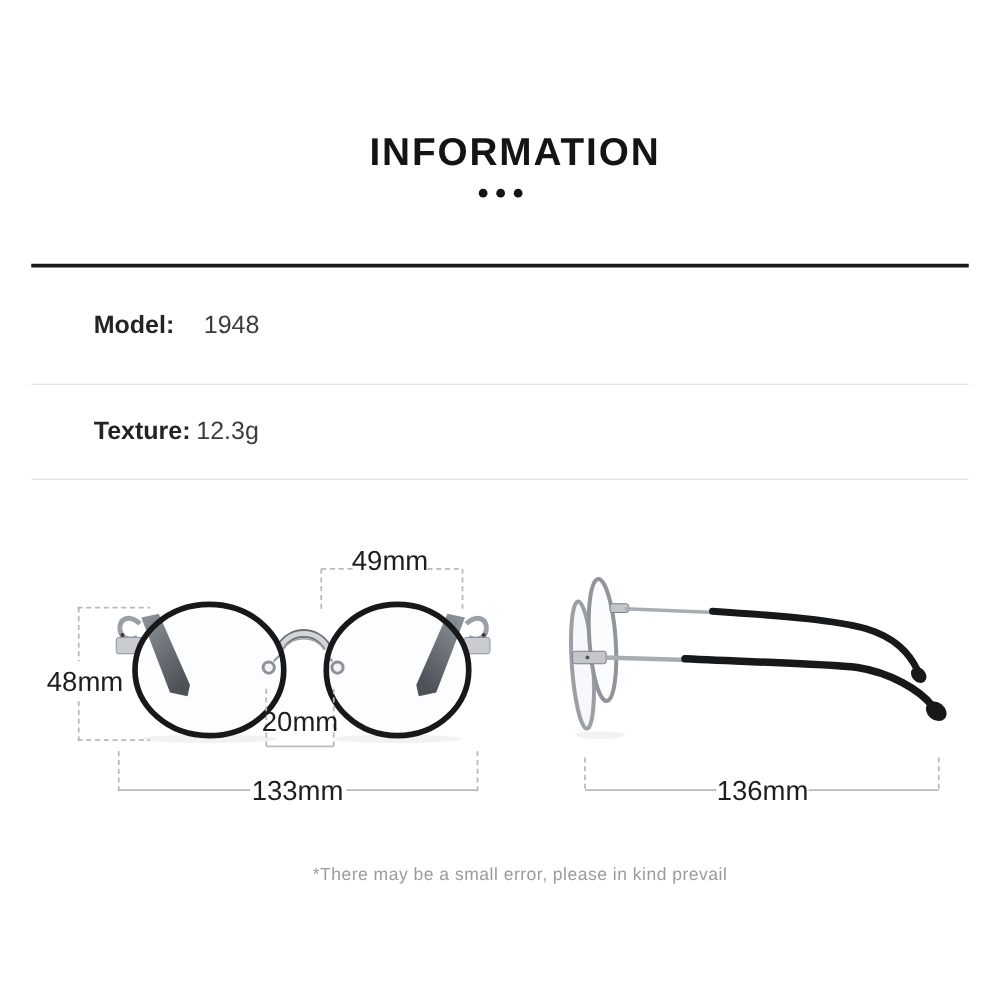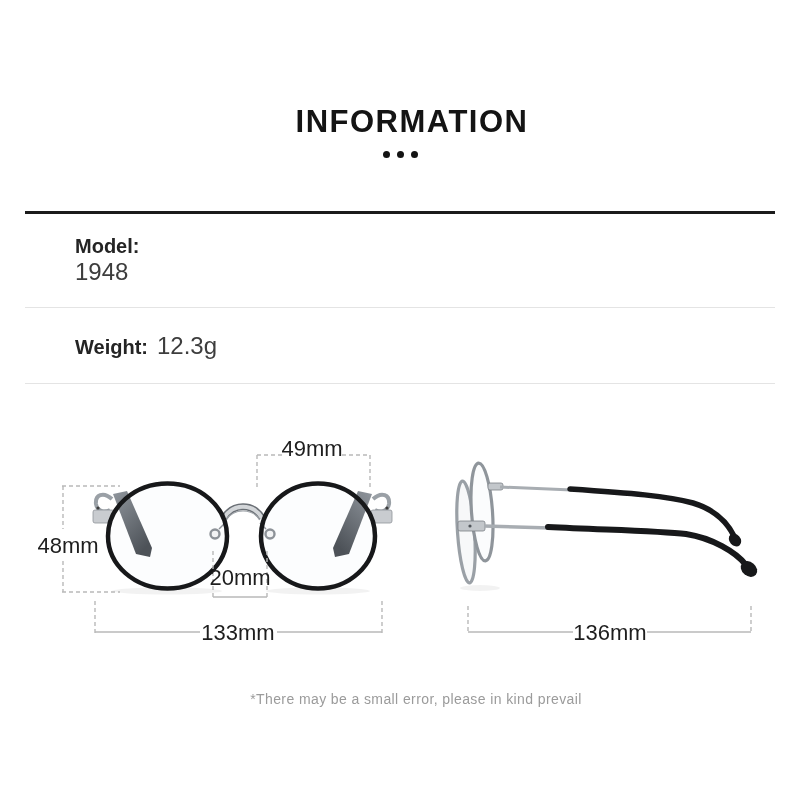--- a/index.html
+++ b/index.html
@@ -13,25 +13,25 @@
     font-size:31px;font-weight:700;letter-spacing:1.5px;color:#141414;
   }
   .dots{position:absolute;top:151px;left:0;width:100%;display:flex;justify-content:center;gap:7px;}
   .dots span{width:7px;height:7px;border-radius:50%;background:#141414;display:block;}
   
   .spec-table{position:absolute;top:211px;left:25px;right:25px;border-top:3px solid #1b1b1b;}
   .spec-row{display:flex;align-items:center;padding-left:50px;border-bottom:1px solid #e4e4e4;}
   .spec-row.r1{height:93px;}
   .spec-row.r2{height:75px;}
   .spec-cell{display:flex;align-items:baseline;}
-  .spec-cell.left{width:340px;flex-direction:column;}
+  .spec-cell.left{width:340px;}
   .spec-label{font-weight:700;font-size:20px;color:#242424;}
   .spec-cell.left  .spec-label{min-width:88px;}
   .spec-cell.right .spec-label{min-width:82px;}
-  .spec-value{font-size:24px;font-weight:400;color:#3d3d3d;}
+  .spec-value{font-size:20px;font-weight:400;color:#3d3d3d;}
   
   .diagram{position:absolute;top:420px;left:0;width:800px;height:240px;}
   .dim-text{font-size:22px;fill:#1e1e1e;font-family:"Liberation Sans",sans-serif;}
   
   .footer{
     position:absolute;top:691px;left:0;width:100%;text-align:center;
     font-size:14px;color:#9b9b9b;letter-spacing:0.4px;margin-left:16px;
   }
 </style>
 </head>
@@ -48,21 +48,21 @@
 
   <div class="spec-table">
     <div class="spec-row r1">
       <div class="spec-cell left">
         <span class="spec-label">Model:</span>
         <span class="spec-value">1948</span>
       </div>
     </div>
     <div class="spec-row r2">
       <div class="spec-cell right">
-        <span class="spec-label">Weight:</span>
+        <span class="spec-label">Texture:</span>
         <span class="spec-value">12.3g</span>
       </div>
     </div>
   </div>
 
   <svg class="diagram" viewBox="0 420 800 240" xmlns="http://www.w3.org/2000/svg">
     <defs>
       <linearGradient id="tgradL" x1="0" y1="0" x2="0.6" y2="1">
         <stop offset="0" stop-color="#90969d"></stop>
           <stop offset="1" stop-color="#4d5258"></stop>

